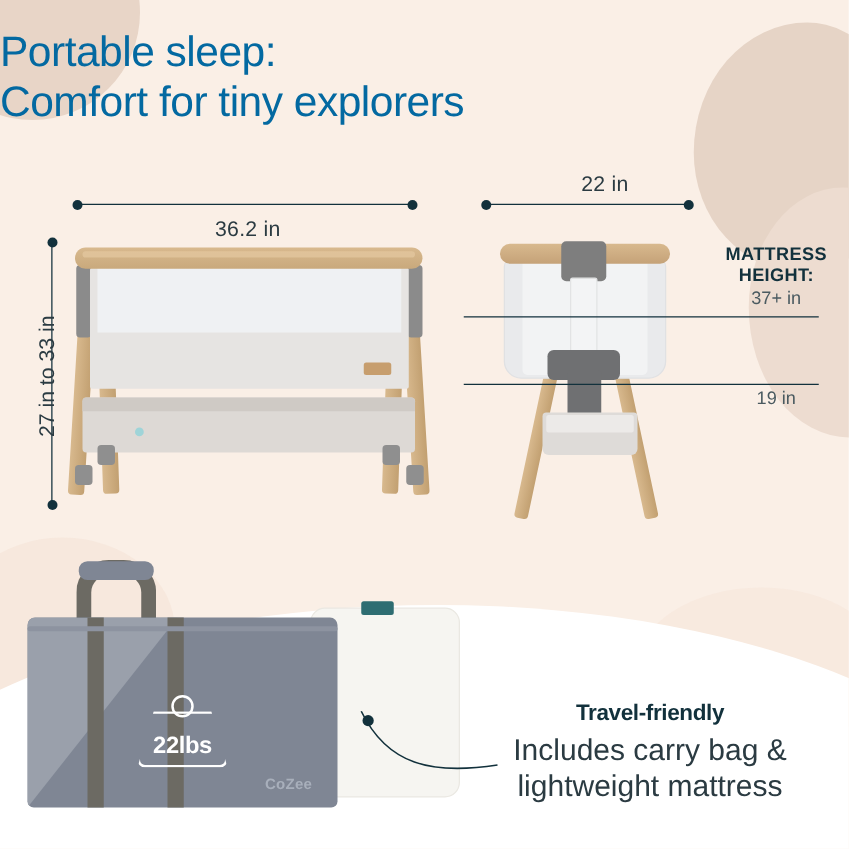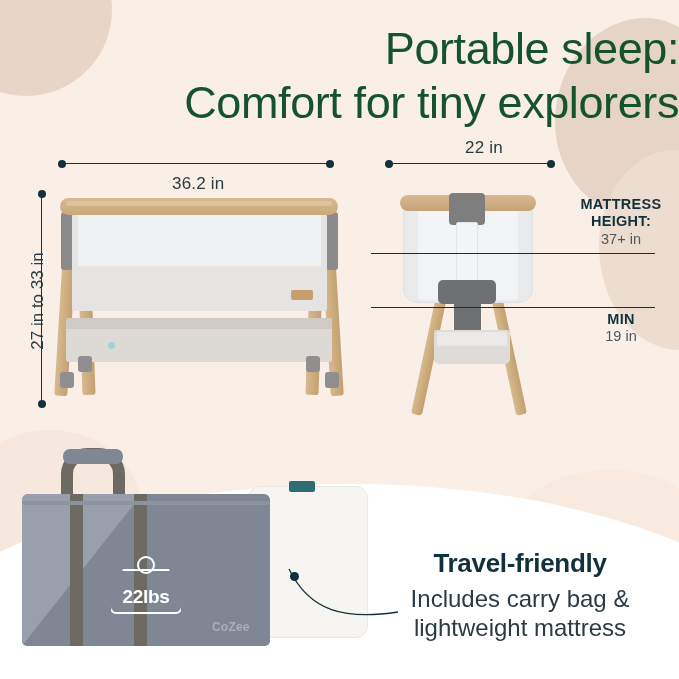--- a/index.html
+++ b/index.html
@@ -43,24 +43,24 @@
   }
   .bg-peach-br {
     position:absolute; right:-30px; top:470px;
     width:200px; height:130px; border-radius:50%;
     background:#f6e6da; opacity:.6;
   }
 
   
   .headline {
     position:absolute; left:0; right:0; top:22px;
-    text-align:right;
-    font-size:45px; line-height:1.19;
+    text-align:left;
+    font-size:34px; line-height:1.19;
     font-weight:400; letter-spacing:-0.4px;
-    color:#14532d;
+    color:#0369a1;
   }
   .headline .l2 { display:block; }
 
   
   .dimline-h { position:absolute; height:11px; }
   .dimline-h .bar {
     position:absolute; left:5px; right:5px; top:5px;
     height:1.4px; background:#12313c;
   }
   .dimline-h .cap {
@@ -96,21 +96,21 @@
   .mh-rule { position:absolute; height:1.3px; background:#12313c; }
   .mh-text {
     position:absolute; text-align:center; line-height:1.2;
     color:#12313c; white-space:nowrap;
   }
   .mh-text .strong { font-weight:700; font-size:14.5px; letter-spacing:.3px; }
   .mh-text .soft { font-weight:400; font-size:14.5px; color:#4a5a60; }
 
   
   .tf-block { position:absolute; left:380px; top:548px; width:280px; text-align:center; }
-  .tf-title { font-size:26px; font-weight:700; letter-spacing:-0.3px; color:#12313c; }
+  .tf-title { font-size:18px; font-weight:700; letter-spacing:-0.3px; color:#12313c;margin-top:12px; }
   .tf-sub { font-size:24px; font-weight:400; line-height:1.22; color:#2b3b42; margin-top:5px; }
 
   
   .prod { position:absolute; }
 
   
   .lb-rail {
     position:absolute; left:60px; top:198px; width:278px; height:17px;
     border-radius:9px; background:linear-gradient(#d8b98e,#c9a97c);
   }
@@ -349,21 +349,20 @@
   <div class="mh-rule" style="left:371px; top:253px; width:284px;"></div>
   <div class="mh-rule" style="left:371px; top:307px; width:284px;"></div>
 
   <div class="mh-text" style="left:565px; top:196px; width:112px;">
     <div class="strong">MATTRESS</div>
     <div class="strong">HEIGHT:</div>
     <div class="soft">37+ in</div>
   </div>
 
   <div class="mh-text" style="left:565px; top:311px; width:112px;">
-    <div class="strong">MIN</div>
     <div class="soft">19 in</div>
   </div>
 
   <div class="mattress">
     <div class="mattress-tag"></div>
     <div class="mattress-dot"></div>
   </div>
 
   <svg class="leader" width="150" height="70">
     <path d="M 39 9 C 60 52, 95 60, 148 52" fill="none" stroke="#12313c" stroke-width="1.3"></path>

